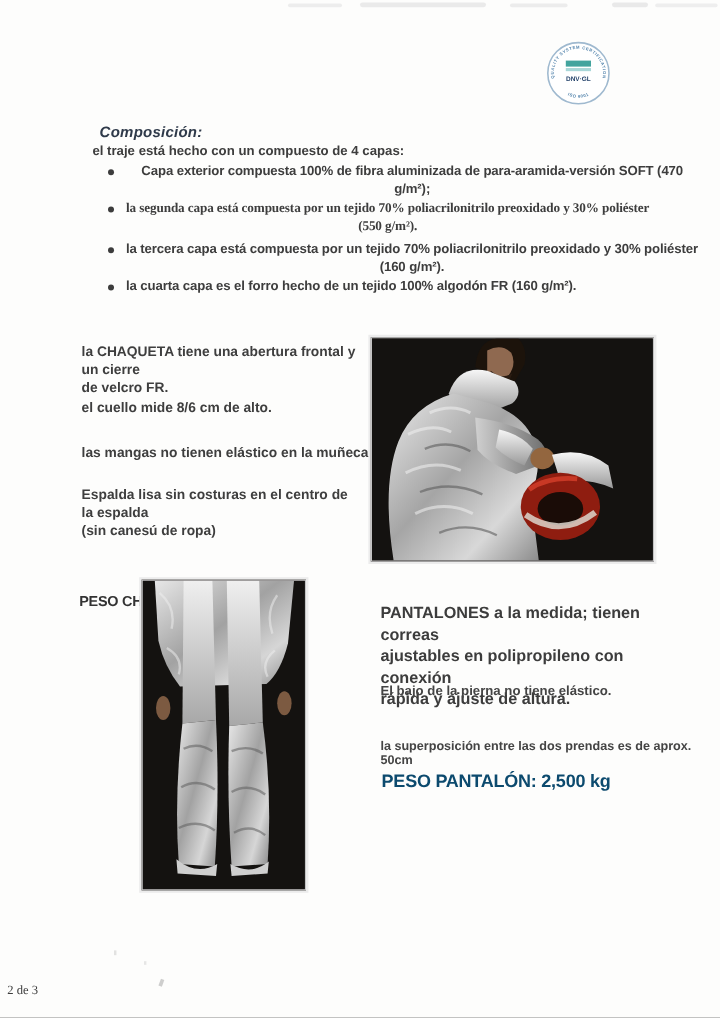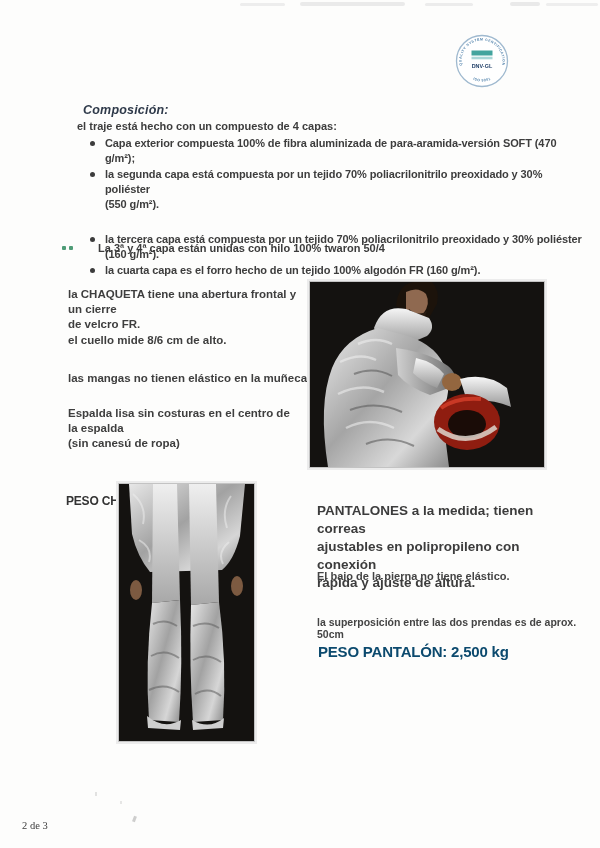--- a/index.html
+++ b/index.html
@@ -12,23 +12,23 @@
   
   .smudge{position:absolute;border-radius:2px;}
   
   .logo{position:absolute;left:447px;top:26px;width:70px;height:70px;}
   
   .comp-heading{
     position:absolute;left:83px;top:93px;
     font-size:12.5px;font-weight:bold;font-style:italic;color:#2f3a4a;letter-spacing:.2px;margin-top:10px;
   }
   .comp-intro{position:absolute;left:77px;top:120px;font-size:11px;color:#3d3d3d;font-weight:bold;}
-  .bullet-list{position:absolute;left:77px;top:136px;width:505px;}
+  .bullet-list{position:absolute;left:77px;top:136px;width:505px;text-align:center;}
   .bullet-item{display:flex;align-items:flex-start;margin-bottom:1px;}
-  .bullet-item.gap{margin-bottom:20px;}
+  .bullet-item.gap{margin-bottom:4px;font-family:Liberation Serif, serif;}
   .dot{width:5px;height:5px;border-radius:50%;background:#3c3c3c;margin:5px 10px 0 13px;flex:none;}
   .bullet-text{font-size:11px;line-height:15px;color:#3d3d3d;font-weight:bold;letter-spacing:-.1px;}
   
   .note-row{position:absolute;left:62px;top:242px;display:flex;align-items:center;}
   .gdot{width:4px;height:4px;border-radius:1px;margin-right:3px;}
   .note-text{margin-left:22px;font-size:11px;font-weight:bold;color:#3b3b3b;}
   
   .jk{position:absolute;left:68px;width:250px;font-size:11.5px;line-height:15px;color:#3e3e3e;font-weight:bold;}
   .jk.p1{top:287px;}
   .jk.p2{top:333px;}
@@ -50,21 +50,21 @@
   }
   .pt{position:absolute;left:317px;color:#444;font-weight:bold;}
   .pt.p1{top:570px;font-size:11px;}
   .pt.p2{top:616px;font-size:10.5px;}
   .weight2{
     position:absolute;left:318px;top:643px;
     font-size:15px;font-weight:bold;color:#0c4a6e;letter-spacing:-.2px;
   }
   
   .page-number{
-    position:absolute;left:22px;top:820px;
+    position:absolute;left:6px;top:820px;
     font-family:"Liberation Serif",serif;font-size:10.5px;color:#3c3c3c;
   }
   .mark{position:absolute;background:#b9b9b9;}
 </style>
 </head>
 <body>
 
 <div class="page">
 
   <div class="smudge" style="left:240px;top:3px;width:45px;height:3px;background:#ededed;"></div>
@@ -109,25 +109,20 @@
       <span class="dot"></span>
       <span class="bullet-text pre">la tercera capa está compuesta por un tejido 70% poliacrilonitrilo preoxidado y 30% poliéster
 (160 g/m²).</span>
     </div>
     <div class="bullet-item">
       <span class="dot"></span>
       <span class="bullet-text pre">la cuarta capa es el forro hecho de un tejido 100% algodón FR (160 g/m²).</span>
     </div>
   </div>
 
-  <div class="note-row">
-    <span class="gdot" style="background:#4f9c77;"></span>
-    <span class="gdot" style="background:#4f9c77;"></span>
-    <span class="note-text">La 3ª y 4ª capa están unidas con hilo 100% twaron 50/4</span>
-  </div>
 
   <div class="jk p1 pre">la CHAQUETA tiene una abertura frontal y
  un cierre
 de velcro FR.</div>
   <div class="jk p2">el cuello mide 8/6 cm de alto.</div>
   <div class="jk p3">las mangas no tienen elástico en la muñeca.</div>
   <div class="jk p4 pre">Espalda lisa sin costuras en el centro de
 la espalda
 (sin canesú de ropa)</div>
   <div class="weight1">PESO CHAQUETA: 2,985 KG</div>

